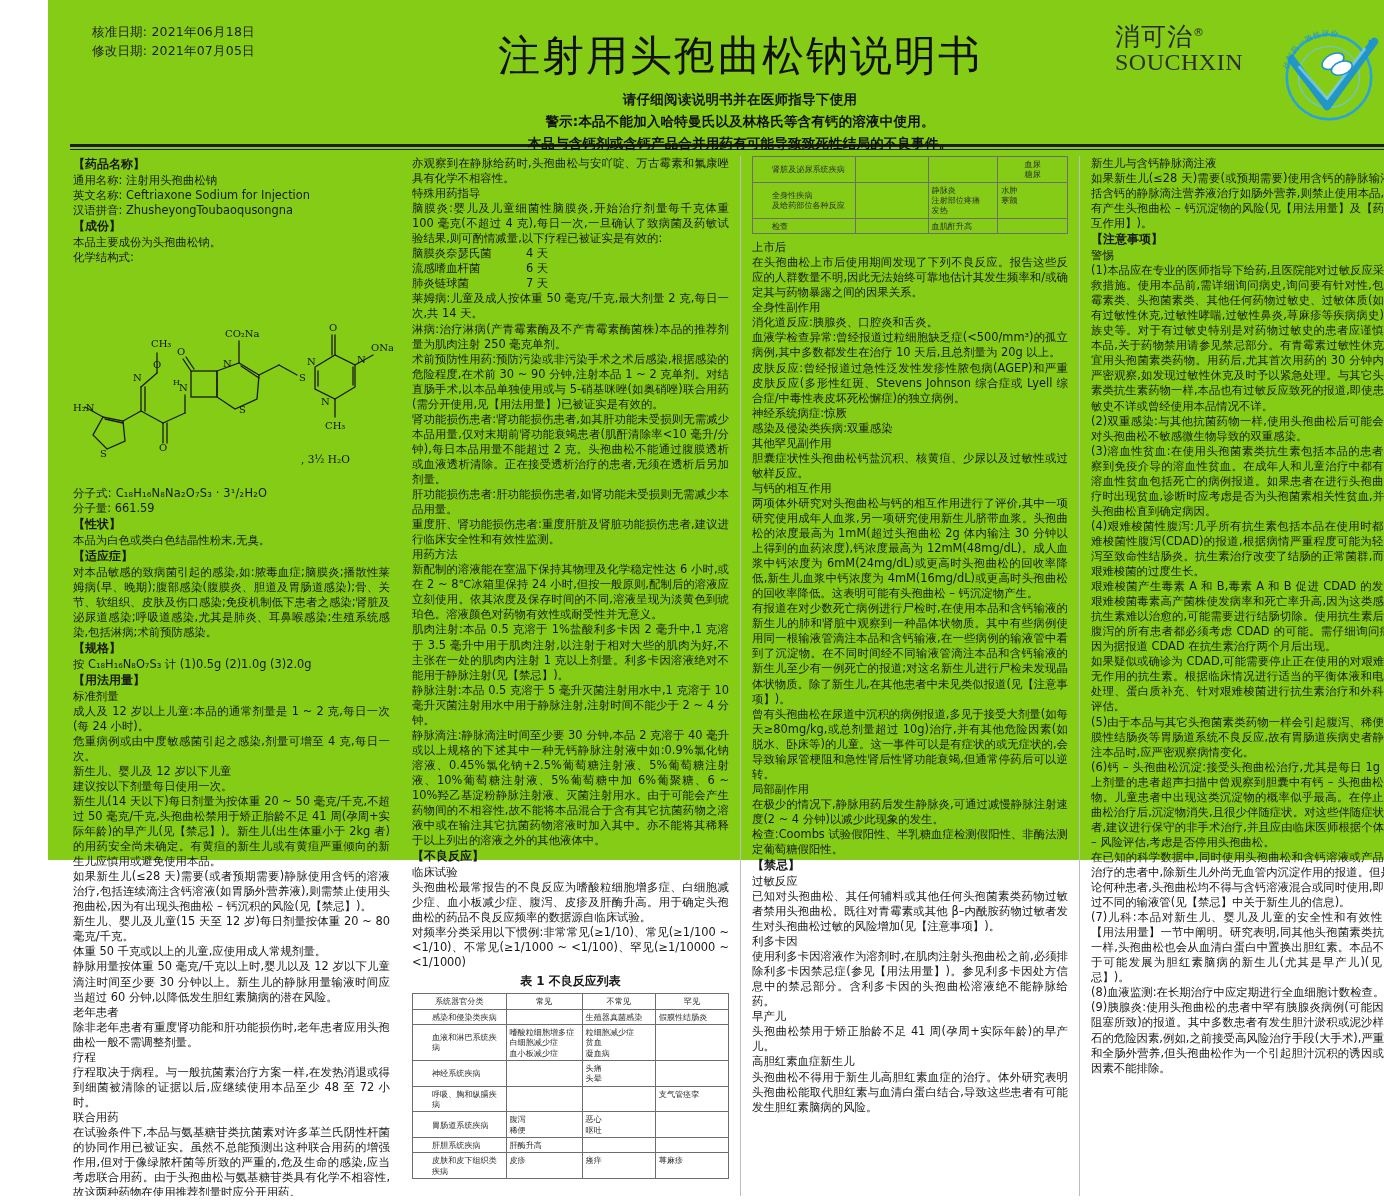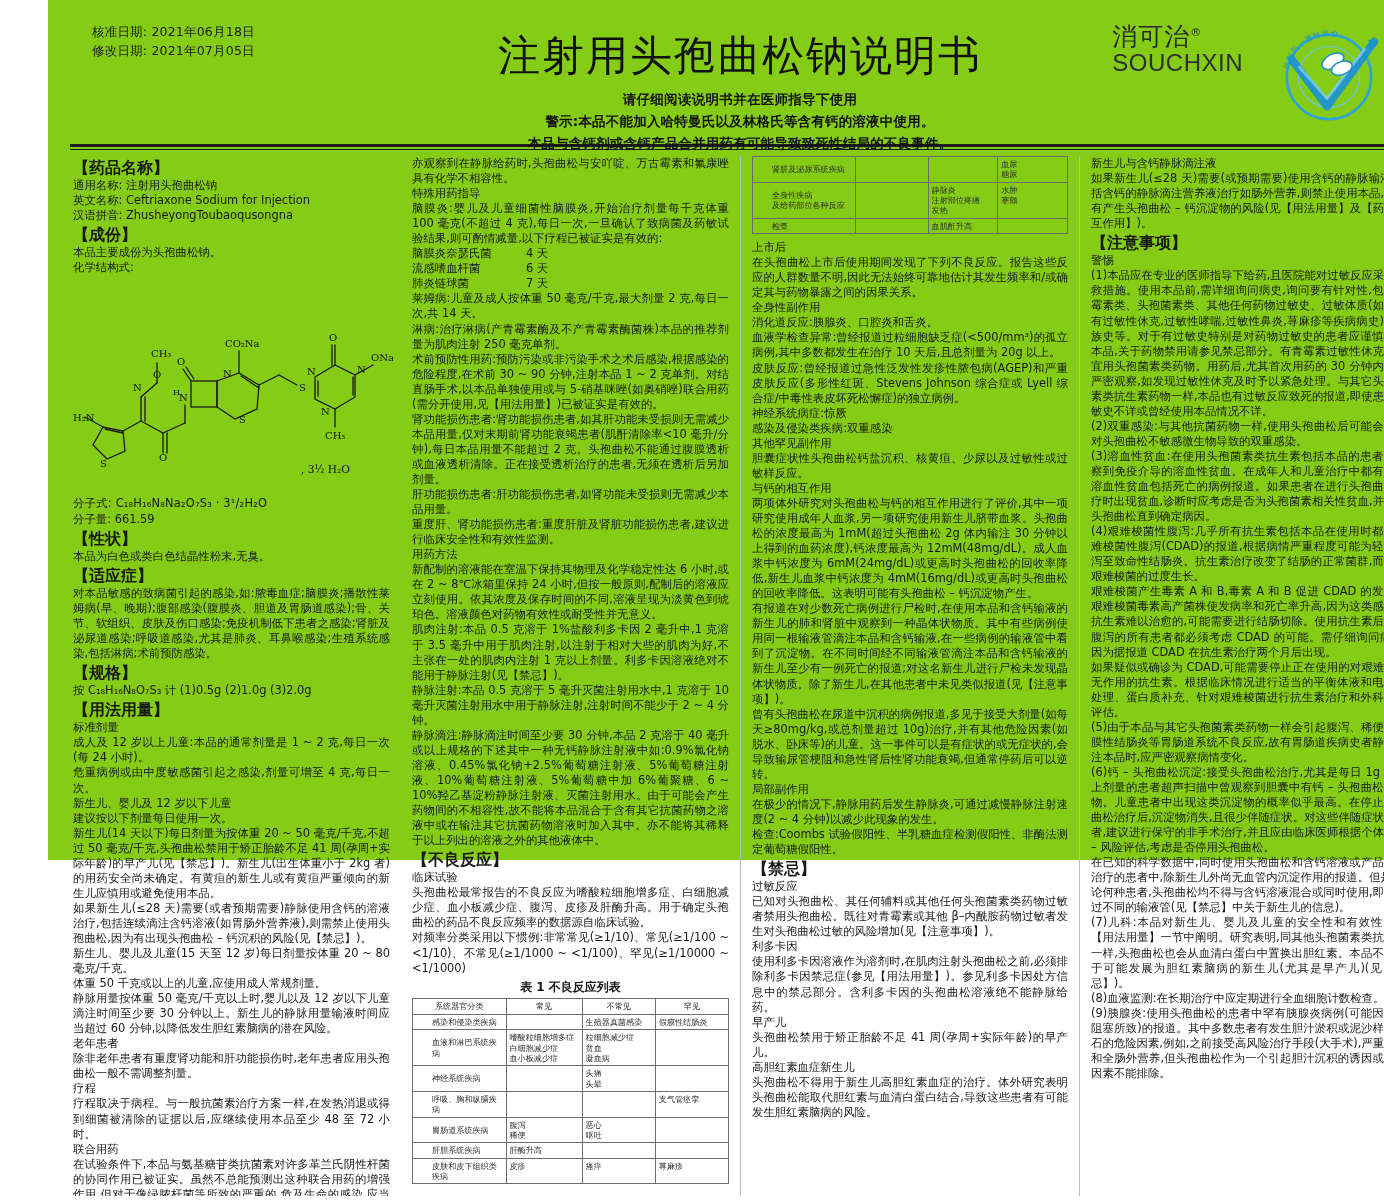--- a/index.html
+++ b/index.html
@@ -79,21 +79,21 @@
     font-size: 25px;
     font-weight: normal;
     color: #2a2a2a;
     letter-spacing: 1px;
   }
   .brand-cn sup { font-size: 11px; vertical-align: super; }
   .brand-en {
     font-size: 24px;
     letter-spacing: .5px;
     color: #2f2f2f;
-    font-family: Liberation Sans, sans-serif;
+    font-family: Liberation Serif, serif;
   }
   .seal {
     position: absolute;
     right: 30px;
     top: 6px;
     width: 118px;
     height: 118px;
   }
 
   .rule-top {
@@ -116,21 +116,21 @@
     font-size: 11.4px;
     line-height: 1.32;
     color: #181818;
     overflow: hidden;
   }
   .col + .col { border-left: 1px solid #bdbdbd; }
   .col.no-border + .col { border-left: none; }
 
   .sec-head {
     font-weight: bold;
-    font-size: 16px;
+    font-size: 12px;
     margin-top: 1px;
   }
   .sub-head {
     font-size: 11.4px;
     margin-top: 0px;
   }
   p.body {
     margin: 0;
     text-align: justify;
     text-justify: inter-ideograph;
@@ -179,21 +179,21 @@
     font-weight: normal;
   }
   table.ar td.cat {
     text-align: left;
     vertical-align: middle;
     padding-left: 19px;
   }
   table.ar .cw1 { width: 30%; }
   table.ar .cw2 { width: 24%; }
   table.ar .cw3 { width: 23%; }
-  table.ar .cw4 { width: 23%; }
+  table.ar .cw4 { width: 23%; text-align: center; }
   .cellline { display: block; }
   .spacer6 { height: 6px; }
 </style>
 </head>
 <body>
 
 <div class="page">
 
   <div class="header">
 

